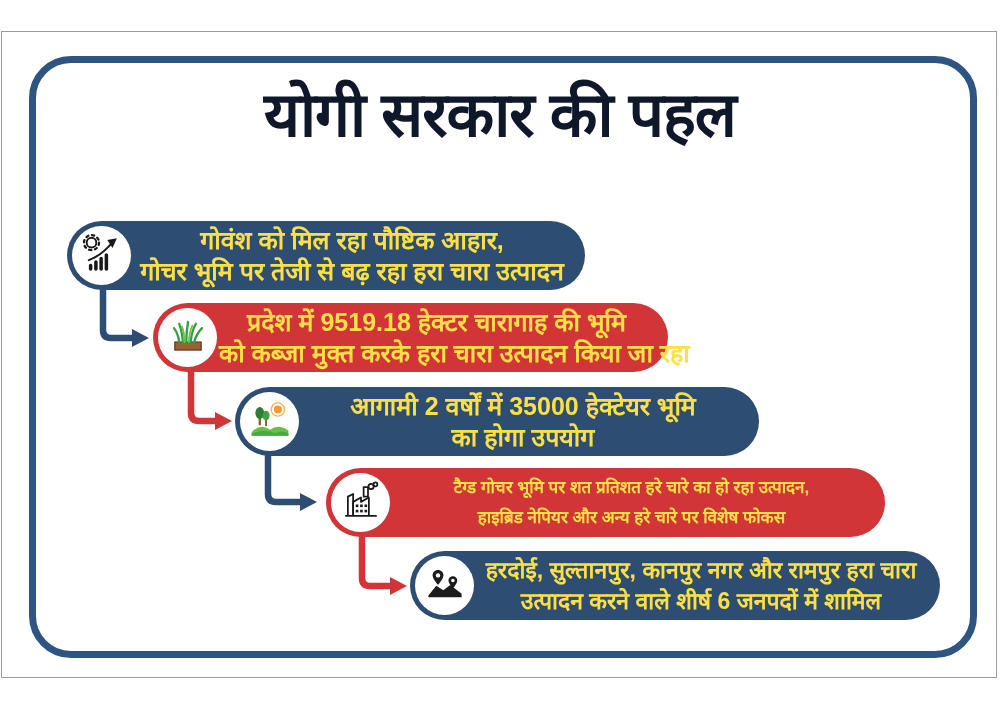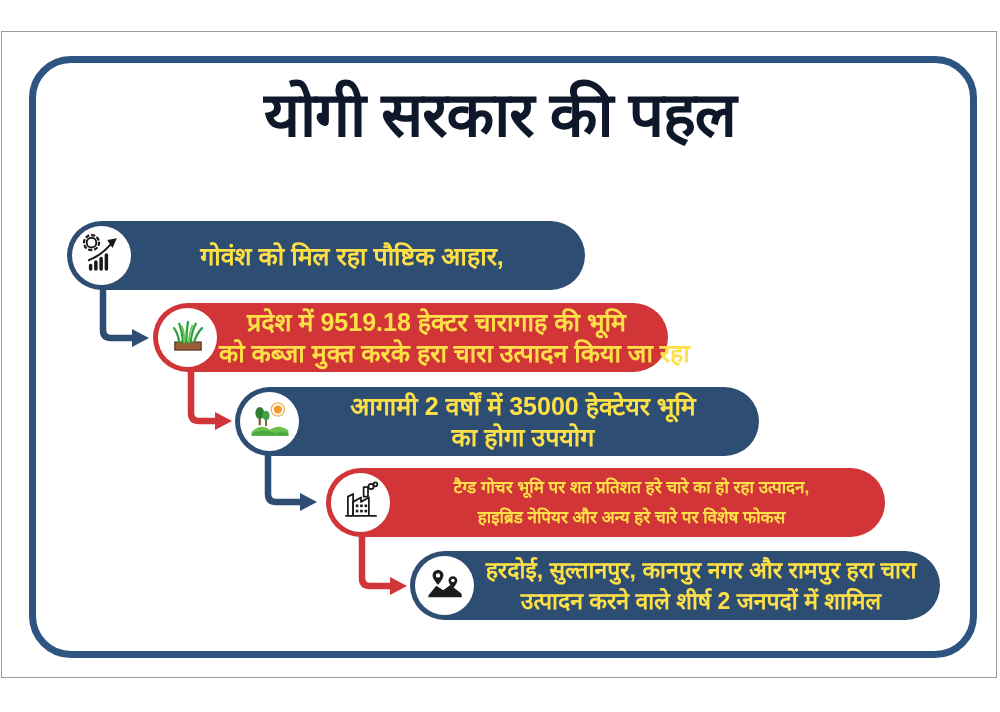--- a/index.html
+++ b/index.html
@@ -70,20 +70,21 @@
             <circle cx="12" cy="11" r="8.6" stroke-width="2.6" stroke-dasharray="2.6 4.2"></circle>
             <path d="M9 31 C 17 28 26 22 34 13" stroke-width="2.4"></path>
             <path d="M11 41 v-4 M17 41 v-8 M23 41 v-12 M29 41 v-16" stroke-width="4"></path>
           </g>
           <polygon points="30,8 41,6 36,17" fill="#191919"></polygon>
         </svg>
       </span>
     </div>
     <div class="pill-text">
       <span class="ln">गोवंश को मिल रहा पौष्टिक आहार,</span>
+      <span class="ln">गोचर भूमि पर तेजी से बढ़ रहा हरा चारा उत्पादन</span>
     </div>
   </div>
 
   <div class="pill pill-red" style="left:153px;top:303px;width:515px;">
     <div class="icon-circle">
       <span>
         <svg viewBox="0 0 48 48">
           <rect x="9" y="31" width="30" height="9" fill="#9a5f38" stroke="#6e3f22" stroke-width="1.6"></rect>
           <g stroke="#2f9e3f" stroke-width="2.6" fill="none" stroke-linecap="round">
             <path d="M14 31 C13 24 11 19 8 15"></path>
@@ -162,17 +163,17 @@
           <path d="M5 37 L14 26 L22 31 L30 25 L43 35 L43 39 L5 39 Z" fill="#1c1c1c"></path>
           <path d="M16 8 c-3.6 0 -6.2 2.7 -6.2 6 0 4.4 6.2 11 6.2 11 s6.2 -6.6 6.2 -11 c0 -3.3 -2.6 -6 -6.2 -6 Z" fill="#1c1c1c"></path>
           <circle cx="16" cy="14.2" r="2.5" fill="#ffffff"></circle>
           <path d="M33 15 c-2.9 0 -5 2.2 -5 4.9 0 3.6 5 8.9 5 8.9 s5 -5.3 5 -8.9 c0 -2.7 -2.1 -4.9 -5 -4.9 Z" fill="#1c1c1c"></path>
           <circle cx="33" cy="20.1" r="2" fill="#ffffff"></circle>
         </svg>
       </span>
     </div>
     <div class="pill-text mid">
       <span class="ln">हरदोई, सुल्तानपुर, कानपुर नगर और रामपुर हरा चारा</span>
-      <span class="ln">उत्पादन करने वाले शीर्ष 2 जनपदों में शामिल</span>
+      <span class="ln">उत्पादन करने वाले शीर्ष 6 जनपदों में शामिल</span>
     </div>
   </div>
 
 </div>
 
 </body></html>

